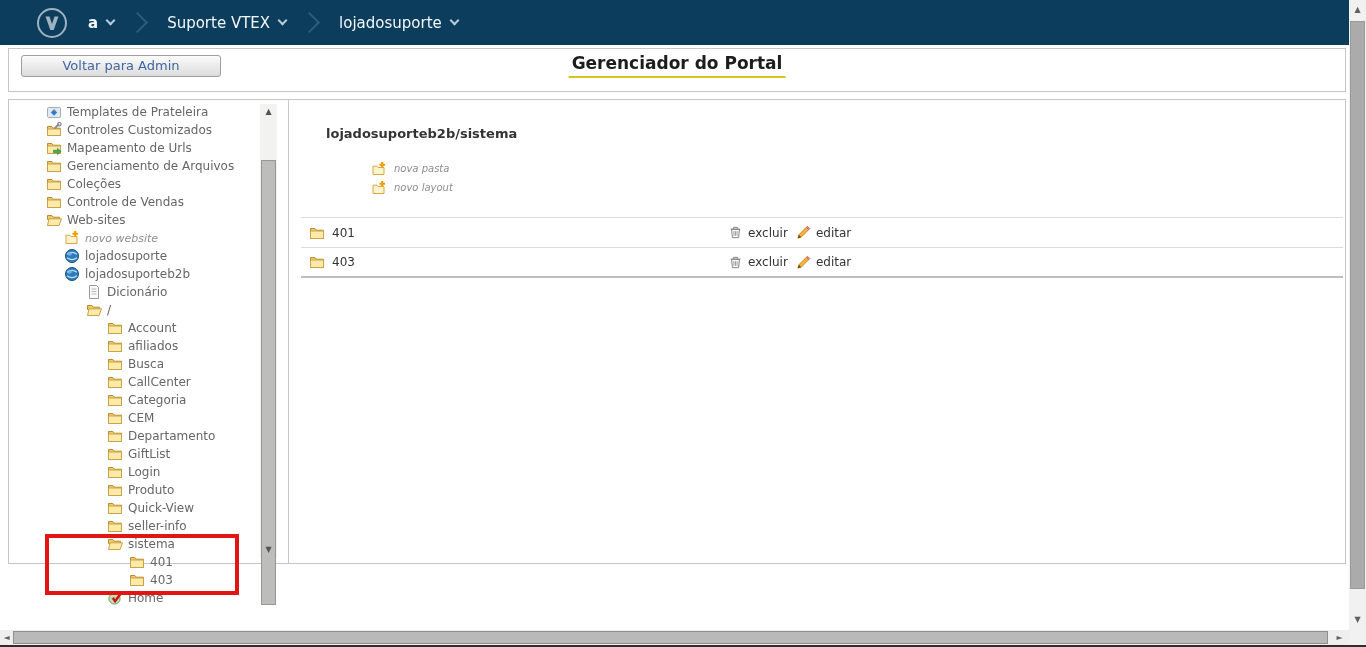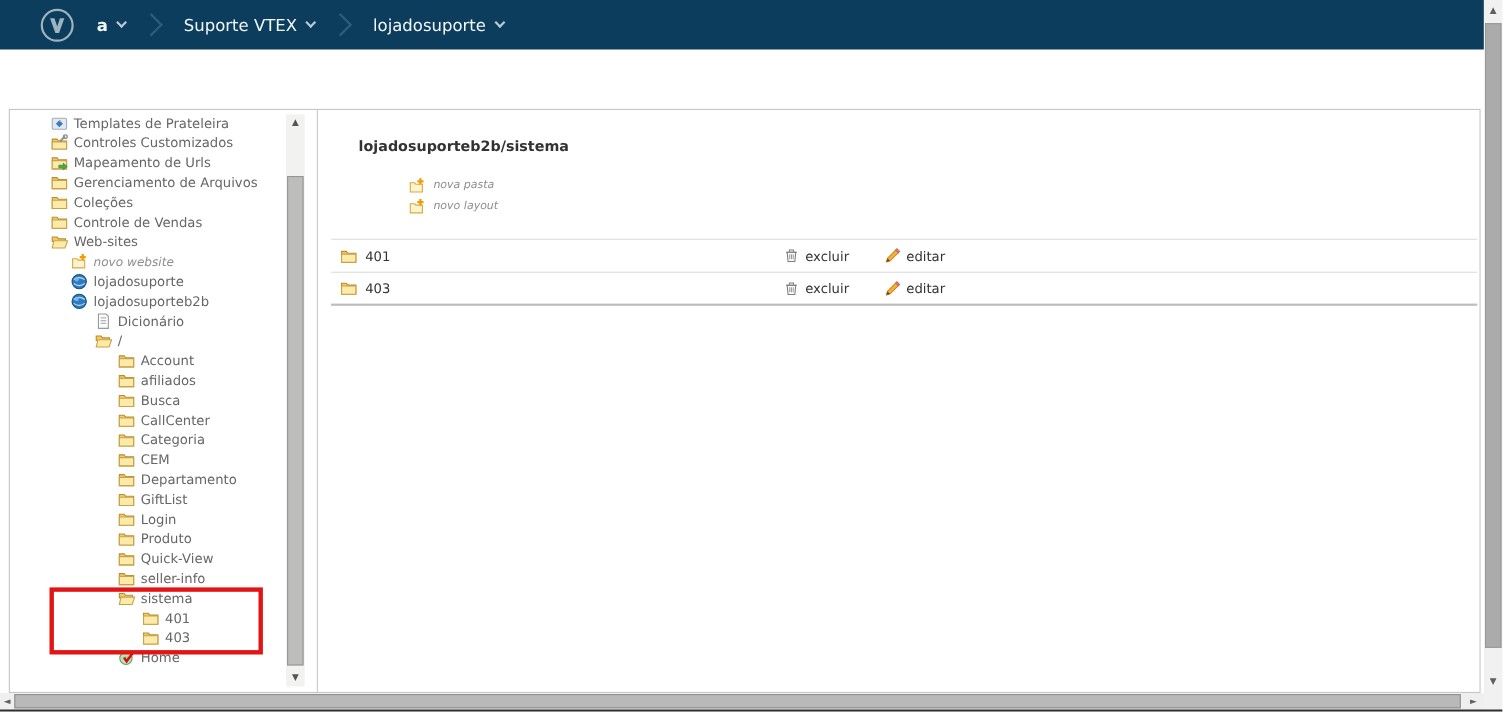--- a/index.html
+++ b/index.html
@@ -31,21 +31,21 @@
          border:1px solid #c6c6c6; background:#fff; }
   .back-btn { position:absolute; left:12px; top:6px; width:200px; height:22px;
               border:1px solid #9e9e9e; border-radius:3px;
               background:linear-gradient(#fbfbfb,#dcdcdc);
               color:#3f67a0; font-size:13px; text-align:center; line-height:20px; cursor:pointer; }
   .page-title { position:absolute; left:50%; transform:translateX(-50%); top:4px;
                 font-size:17px; font-weight:bold; color:#1d1d1d;
                 border-bottom:2px solid #d6c51f; padding:0 3px 3px; white-space:nowrap; }
 
   
-  .content { position:absolute; left:8px; top:99px; width:1338px; height:531px;
+  .content { position:absolute; left:8px; top:99px; width:1338px; height:465px;
              border:1px solid #c6c6c6; background:#fff; }
   .sidebar { position:absolute; left:0; top:0; bottom:0; width:280px; border-right:1px solid #c9c9c9; }
   .tree { position:absolute; top:3px; left:0; right:22px; overflow:hidden; }
   .titem { height:18px; display:flex; align-items:center; gap:5px; color:#666;
            font-size:12px; white-space:nowrap; cursor:pointer; }
   .lvl0{padding-left:37px}.lvl1{padding-left:55px}.lvl2{padding-left:77px}
   .lvl3{padding-left:98px}.lvl4{padding-left:120px}
   .ticon { width:16px; height:16px; flex:0 0 16px; }
   .novo { font-style:italic; color:#8d8d8d; font-size:11px; }
   .redbox { position:absolute; left:36px; top:434px; width:194px; height:61px;
@@ -62,21 +62,21 @@
   .main { position:absolute; left:281px; top:0; right:0; bottom:0; }
   .main-title { position:absolute; left:36px; top:26px; font-size:13px; font-weight:bold; color:#333; }
   .newlinks { position:absolute; left:81px; top:59px; }
   .newlink { display:flex; gap:7px; height:19px; align-items:center; font-size:10px;
              font-style:italic; color:#8d8d8d; cursor:pointer; }
   .rows { position:absolute; left:11px; top:117px; width:1042px; border-top:1px solid #dcdcdc; }
   .frow { height:30px; border-bottom:1px solid #dcdcdc; position:relative; display:flex; align-items:center; }
   .frow:last-child { border-bottom:2px solid #bdbdbd; }
   .ficon { width:16px; height:16px; margin-left:8px; }
   .fname { margin-left:7px; font-size:12px; color:#333; }
-  .ractions { position:absolute; left:411px; display:flex; gap:32px; align-items:center; }
+  .ractions { position:absolute; left:427px; display:flex; gap:8px; align-items:center; }
   .act { display:flex; gap:5px; align-items:center; font-size:12px; color:#333; cursor:pointer; }
   .aicon { width:15px; height:15px; }
 
   
   .vscroll { position:absolute; right:0; top:0; width:17px; height:645px; background:#f1f1f1; }
   .v-arrow { position:absolute; left:0; width:17px; height:16px; color:#606060;
              font-size:8px; line-height:16px; text-align:center; cursor:pointer; }
   .vthumb { position:absolute; left:1px; right:1px; top:21px; height:568px;
             background:#ababab; border:1px solid #9a9a9a; cursor:pointer; }
   .hscroll { position:absolute; left:0; top:630px; width:1349px; height:15px; background:#efefef; }
@@ -166,20 +166,24 @@
         <span class="chev"></span>
       </div>
       <span class="crumbsep"></span>
       <div class="tb-item">
         <span class="lbl">lojadosuporte</span>
         <span class="chev"></span>
       </div>
     </div>
   </div>
 
+  <div class="hdr">
+    <div class="back-btn">Voltar para Admin</div>
+    <div class="page-title">Gerenciador do Portal</div>
+  </div>
 
   <div class="content">
 
     <div class="sidebar">
       <div class="tree">
         <div class="titem lvl0">
             <svg class="ticon">
               <use href="#i-template"></use>
             </svg>
             <span>Templates de Prateleira</span>

